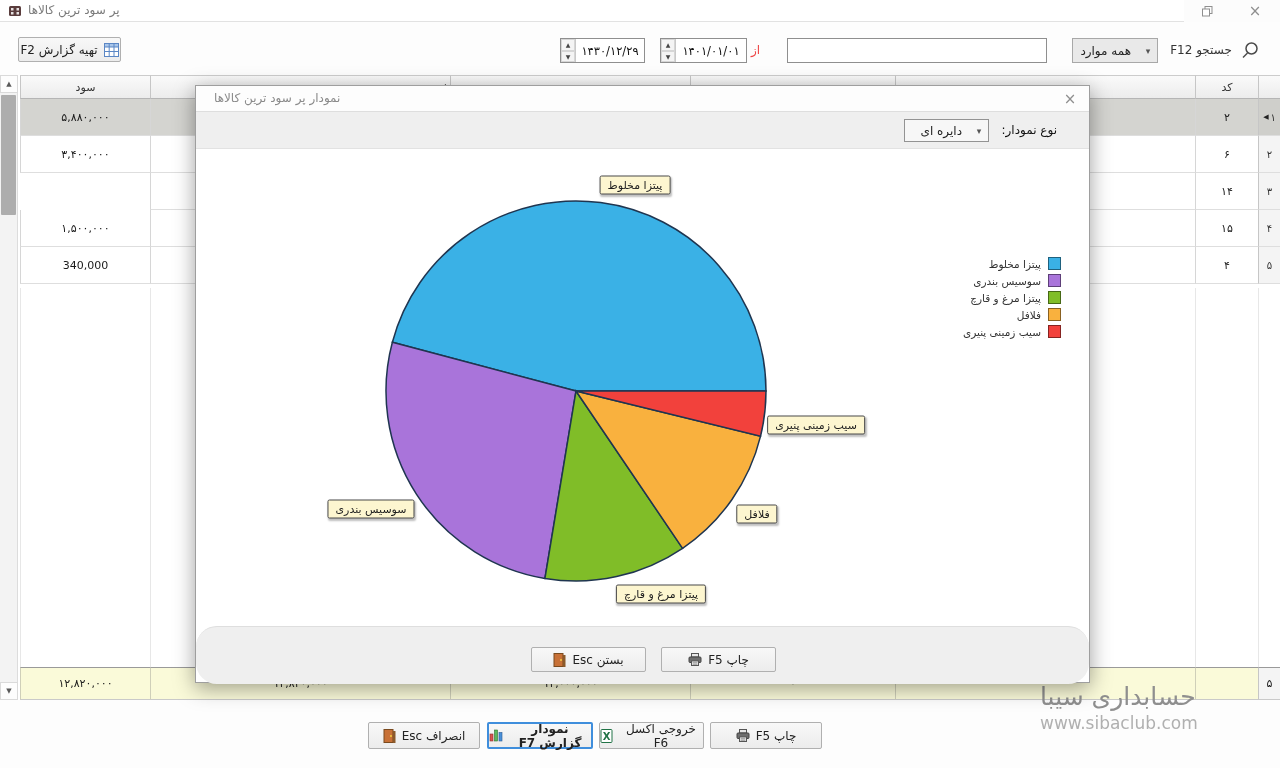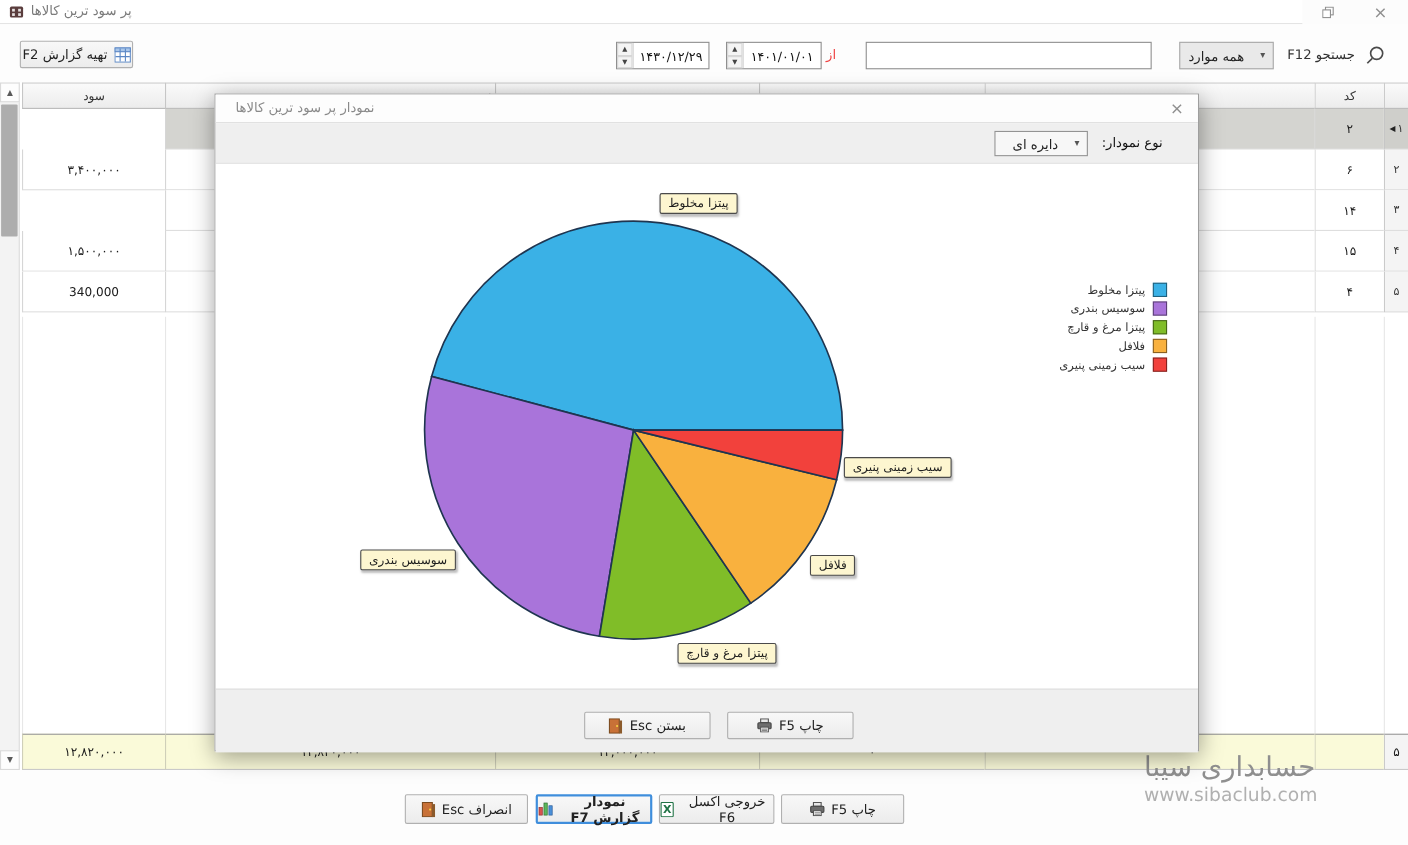--- a/index.html
+++ b/index.html
@@ -76,21 +76,21 @@
   .dlg-strip { position:absolute; left:0; top:26px; width:100%; height:37px; background:#efefef; border-bottom:1px solid #e2e2e2; }
   .type-label { position:absolute; right:32px; top:11px; font-size:12px; color:#111; }
   .type-dd { right:100px; top:7px; width:85px; height:23px; background:#f7f7f7; border:1px solid #939393; }
   .chart-area { position:absolute; left:0; top:63px; width:893px; height:477px; background:#fff; }
   #pie { position:absolute; left:0; top:0; }
   .slice-label { position:absolute; transform:translate(-50%,-50%); background:#fdf6d0; border:1px solid #4a4a4a; border-radius:2px; box-shadow:1px 2px 2px rgba(0,0,0,.25); padding:2px 7px; font-size:11px; color:#1e1e1e; white-space:nowrap; z-index:2; }
   .legend { position:absolute; right:28px; top:108px; display:flex; flex-direction:column; gap:4px; direction:rtl; z-index:2; }
   .legend-item { display:flex; align-items:center; gap:7px; height:13px; }
   .legend-swatch { width:13px; height:13px; border:1px solid rgba(0,0,0,.45); }
   .legend-label { font-size:10.5px; color:#333; white-space:nowrap; }
-  .dlg-footer { position:absolute; left:0; top:540px; width:100%; height:58px; background:#efefef; border-top:1px solid #dedede; }
+  .dlg-footer { position:absolute; left:0; top:540px; width:100%; height:58px; background:#efefef; border-top:1px solid #dedede;border-radius:21px; }
   .fbtn { position:absolute; top:20px; width:115px; height:25px; direction:ltr; }
   .btn-close-dlg { left:335px; } .btn-print-dlg { left:465px; }
 
   .icon { display:inline-flex; flex:none; }
 </style>
 </head>
 <body>
 
 <div class="titlebar">
   <span class="app-icon icon">
@@ -174,20 +174,21 @@
   <div class="tgrid sel">
     <div class="cell rncell">
         <span>۱</span>
         <span class="marker">◀</span>
       </div>
     <div class="cell">۲</div>
     <div class="cell"></div>
     <div class="cell"></div>
     <div class="cell"></div>
     <div class="cell frag">۱۲,۰۰۰,۰۰۰</div>
+    <div class="cell">۵,۸۸۰,۰۰۰</div>
   </div>
 
   <div class="tgrid">
     <div class="cell rncell">۲</div>
     <div class="cell">۶</div>
     <div class="cell"></div>
     <div class="cell"></div>
     <div class="cell"></div>
     <div class="cell"></div>
     <div class="cell">۳,۴۰۰,۰۰۰</div>

